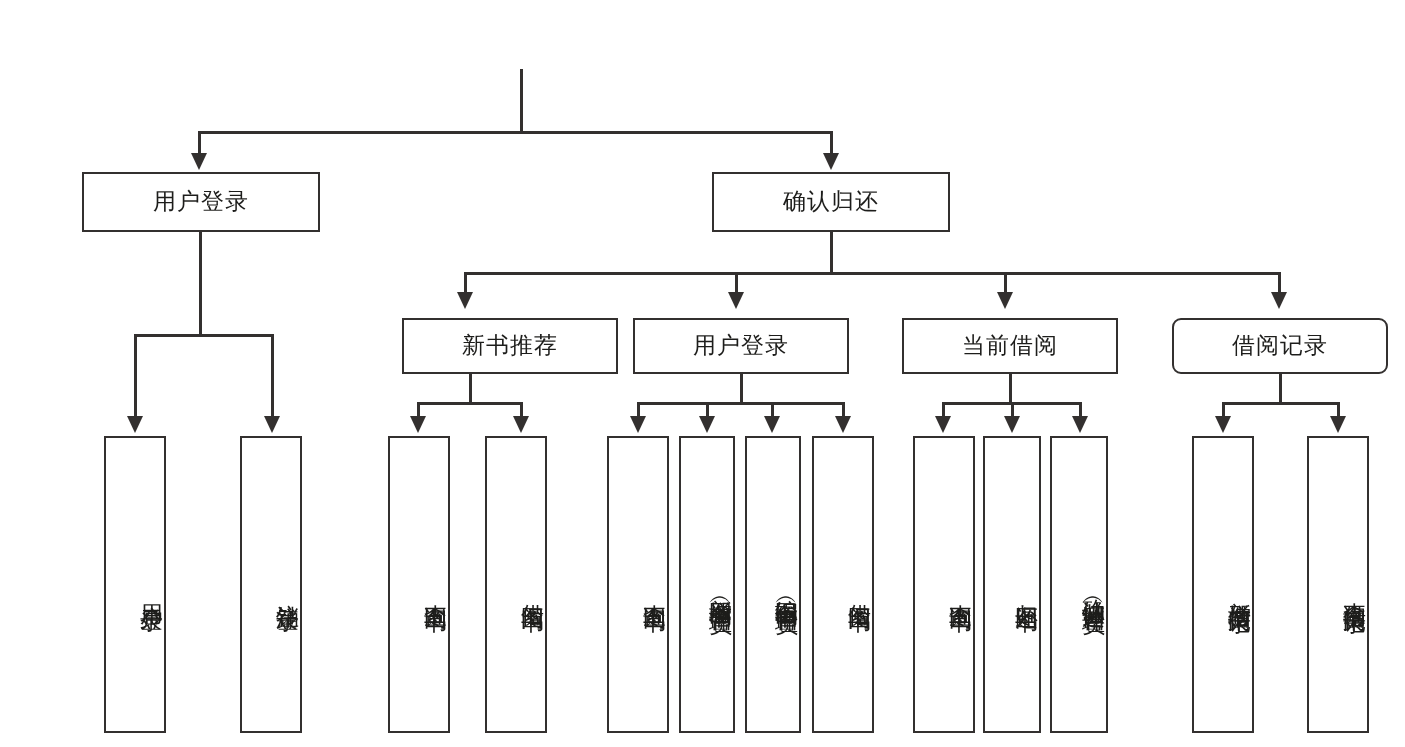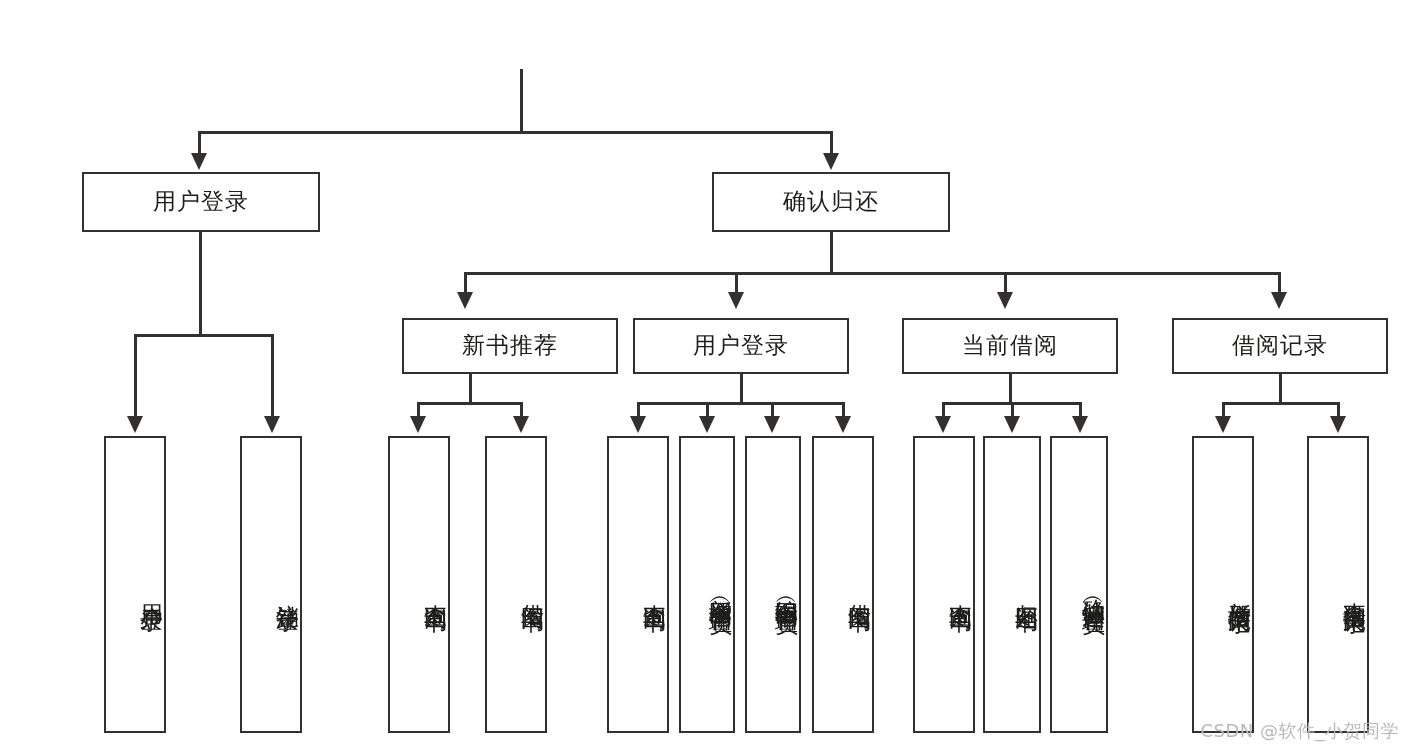--- a/index.html
+++ b/index.html
@@ -122,21 +122,21 @@
 
   <div class="node horiz" style="left:362px; top:318px; width:216px; height:56px;margin-left:40px;">
     <span>新书推荐</span>
   </div>
   <div class="node horiz" style="left:633px; top:318px; width:216px; height:56px;">
     <span>用户登录</span>
   </div>
   <div class="node horiz" style="left:902px; top:318px; width:216px; height:56px;">
     <span>当前借阅</span>
   </div>
-  <div class="node horiz" style="left:1172px; top:318px; width:216px; height:56px;">
+  <div class="node horiz" style="left:1172px; top:318px; width:216px; height:56px;border-radius:9px;">
     <span>借阅记录</span>
   </div>
 
   <div class="vline" style="left:469px; top:374px; height:30px;"></div>
   <div class="hline" style="left:417px; top:402px; width:105px;"></div>
   <div class="vline" style="left:417px; top:402px; height:16px;"></div>
   <div class="arrow" style="left:410px; top:416px;"></div>
   <div class="vline" style="left:520px; top:402px; height:16px;"></div>
   <div class="arrow" style="left:513px; top:416px;"></div>
 
@@ -204,15 +204,14 @@
     <span class="vtext">确认归还（管理员）</span>
   </div>
 
   <div class="node vert" style="left:1192px; top:436px; width:62px; height:297px;">
     <span class="vtext">新增借阅记录</span>
   </div>
   <div class="node vert" style="left:1307px; top:436px; width:62px; height:297px;">
     <span class="vtext">查询借阅记录</span>
   </div>
 
-  <div id="watermark">CSDN @软件_小贺同学</div>
 
 </div>
 
 </body></html>

